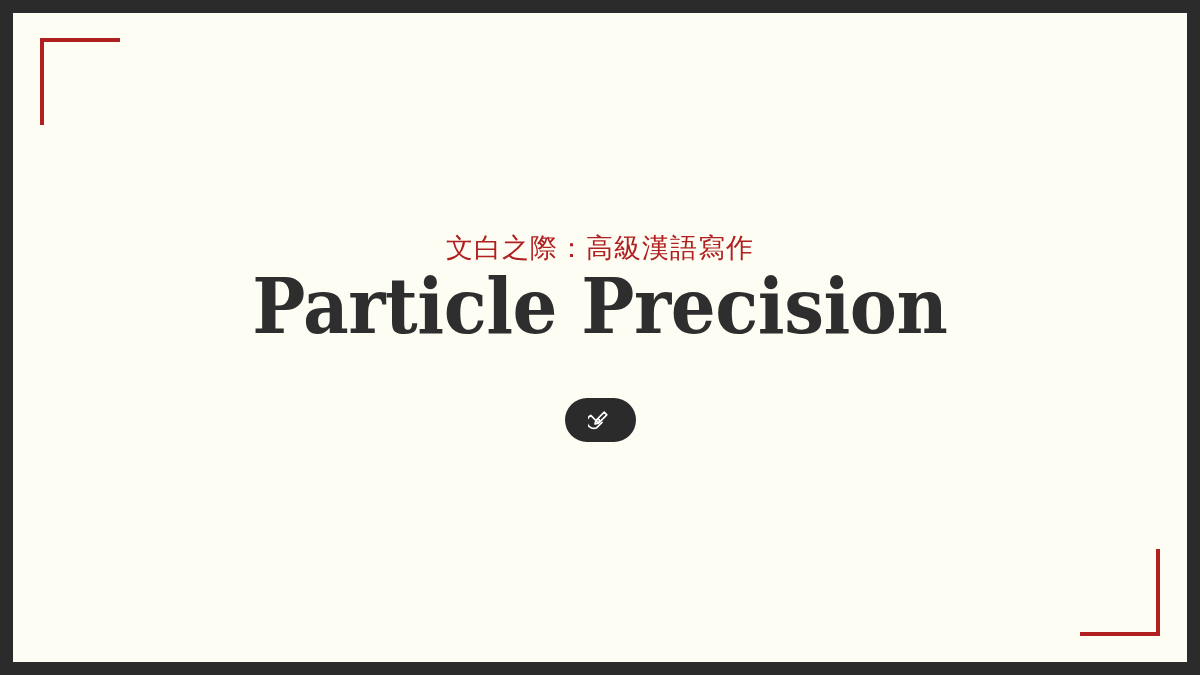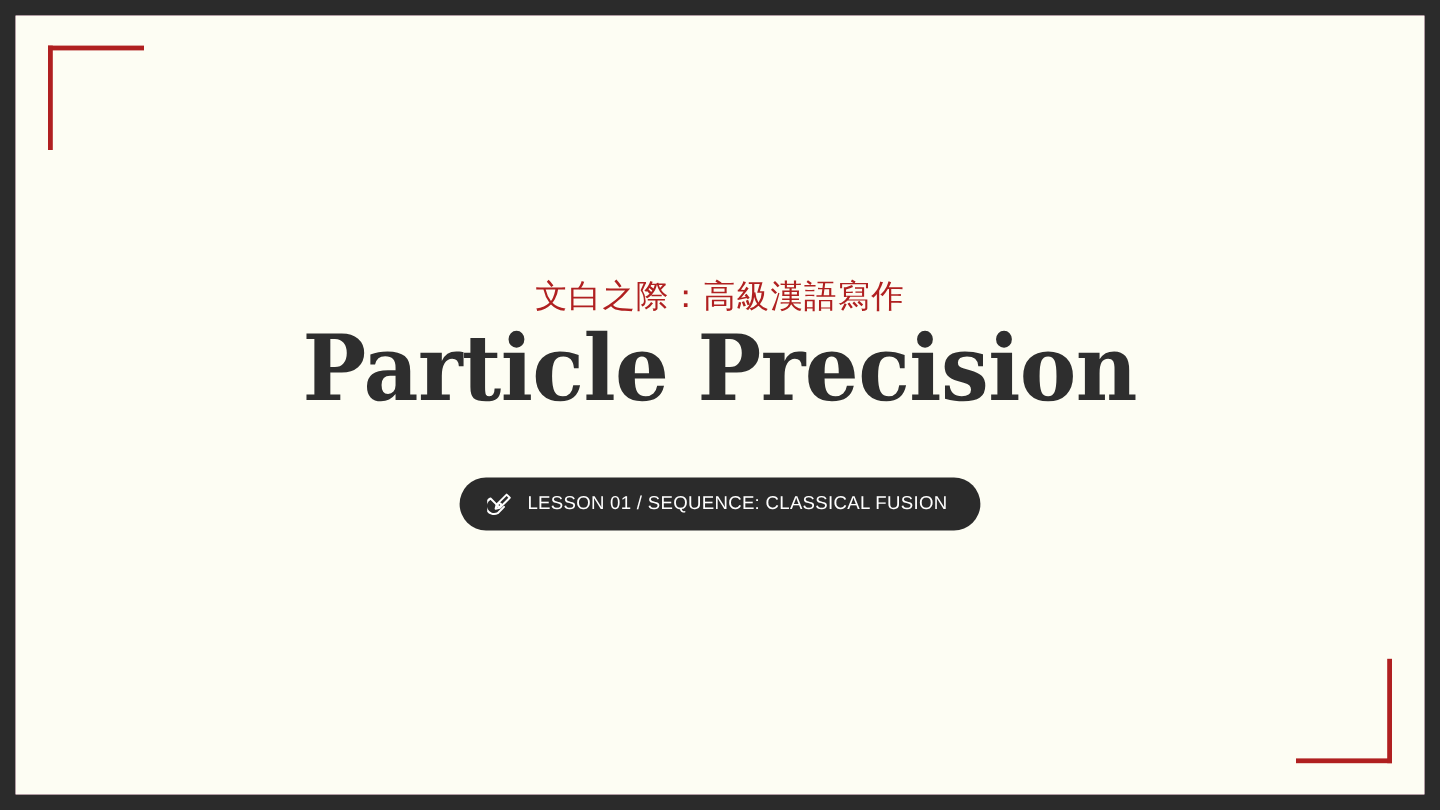--- a/index.html
+++ b/index.html
@@ -14,21 +14,21 @@
     font-family: "Liberation Sans", sans-serif;
   }
 
   
   .slide-frame {
     position: relative;
     width: 1200px;
     height: 675px;
     box-sizing: border-box;
     border: 13px solid #2b2b2b;
-    background: #f9a8d4;
+    background: #f97316;
   }
 
   
   .canvas {
     position: relative;
     width: 100%;
     height: 100%;
     background: #fdfdf3;
     overflow: hidden;
   }
@@ -146,18 +146,17 @@
 
 
       <div class="badge">
         <span class="badge-icon">
           <svg viewBox="0 0 24 24" width="21" height="21" fill="none" stroke="#ffffff" stroke-width="1.9" stroke-linecap="round" stroke-linejoin="round">
             <path d="M18.5 2.5 L21.5 5.5 L12 15 L8 16 L9 12 Z"></path>
             <path d="M9 12 L3.2 6.2 A5 5 0 0 0 10 20.2 L16 14.2"></path>
             <circle cx="11.6" cy="12.4" r="1.7"></circle>
           </svg>
         </span>
-        <span class="badge-label">LESSON 01 / SEQUENCE: CLASSICAL FUSION</span>
       </div>
 
     </div>
   </div>
 </div>
 
 </body></html>

